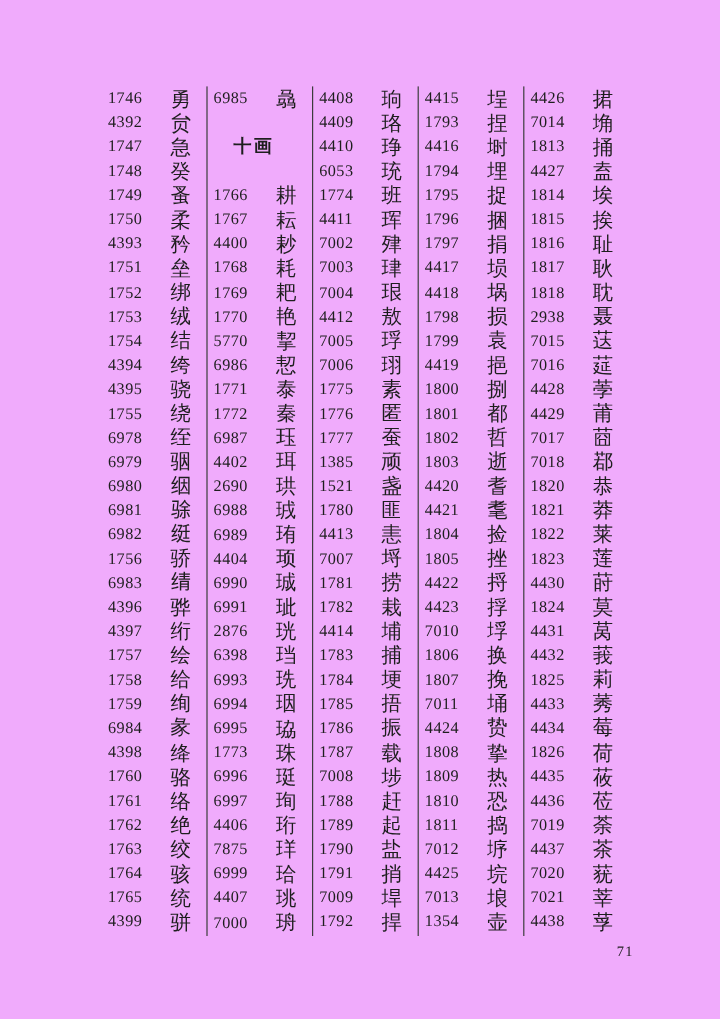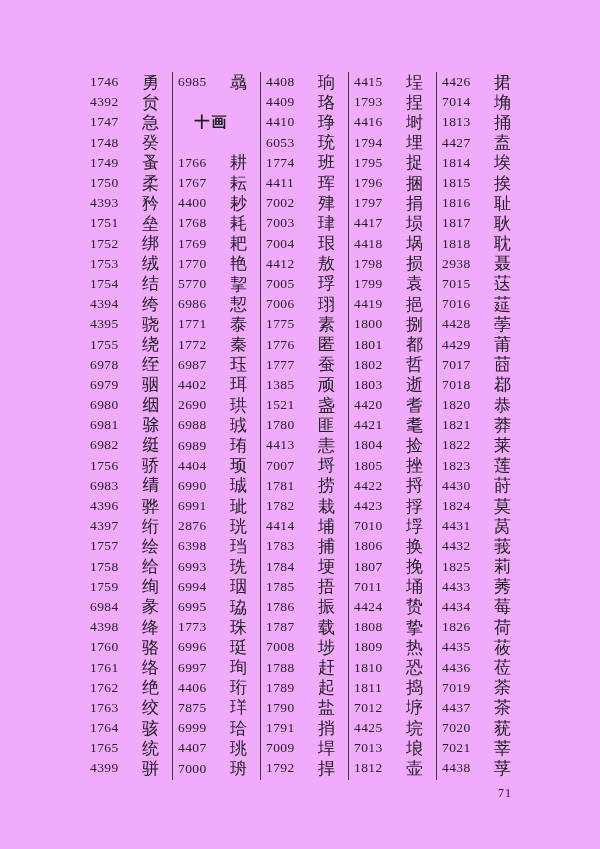--- a/index.html
+++ b/index.html
@@ -54,21 +54,21 @@
     display:flex;
     align-items:center;
     justify-content:center;
     font-weight:bold;
     font-size:15px;
     letter-spacing:2px;
     padding-right:10px;
   }
   .pageno{
     position:absolute;
-    right:88px;
+    right:72px;
     top:786px;
     font-size:12px;
     letter-spacing:1px;
     text-align:right;
   }
 </style>
 </head>
 <body>
 
 <div class="page">
@@ -619,21 +619,21 @@
   </div>
         <div class="row">
     <span class="code">4425</span>
     <span class="glyph">垸</span>
   </div>
         <div class="row">
     <span class="code">7013</span>
     <span class="glyph">埌</span>
   </div>
         <div class="row">
-    <span class="code">1812</span>
+    <span class="code">1354</span>
     <span class="glyph">壶</span>
   </div>
       </div>
       <div class="col">
         <div class="row">
     <span class="code">4426</span>
     <span class="glyph">捃</span>
   </div>
         <div class="row">
     <span class="code">7014</span>

